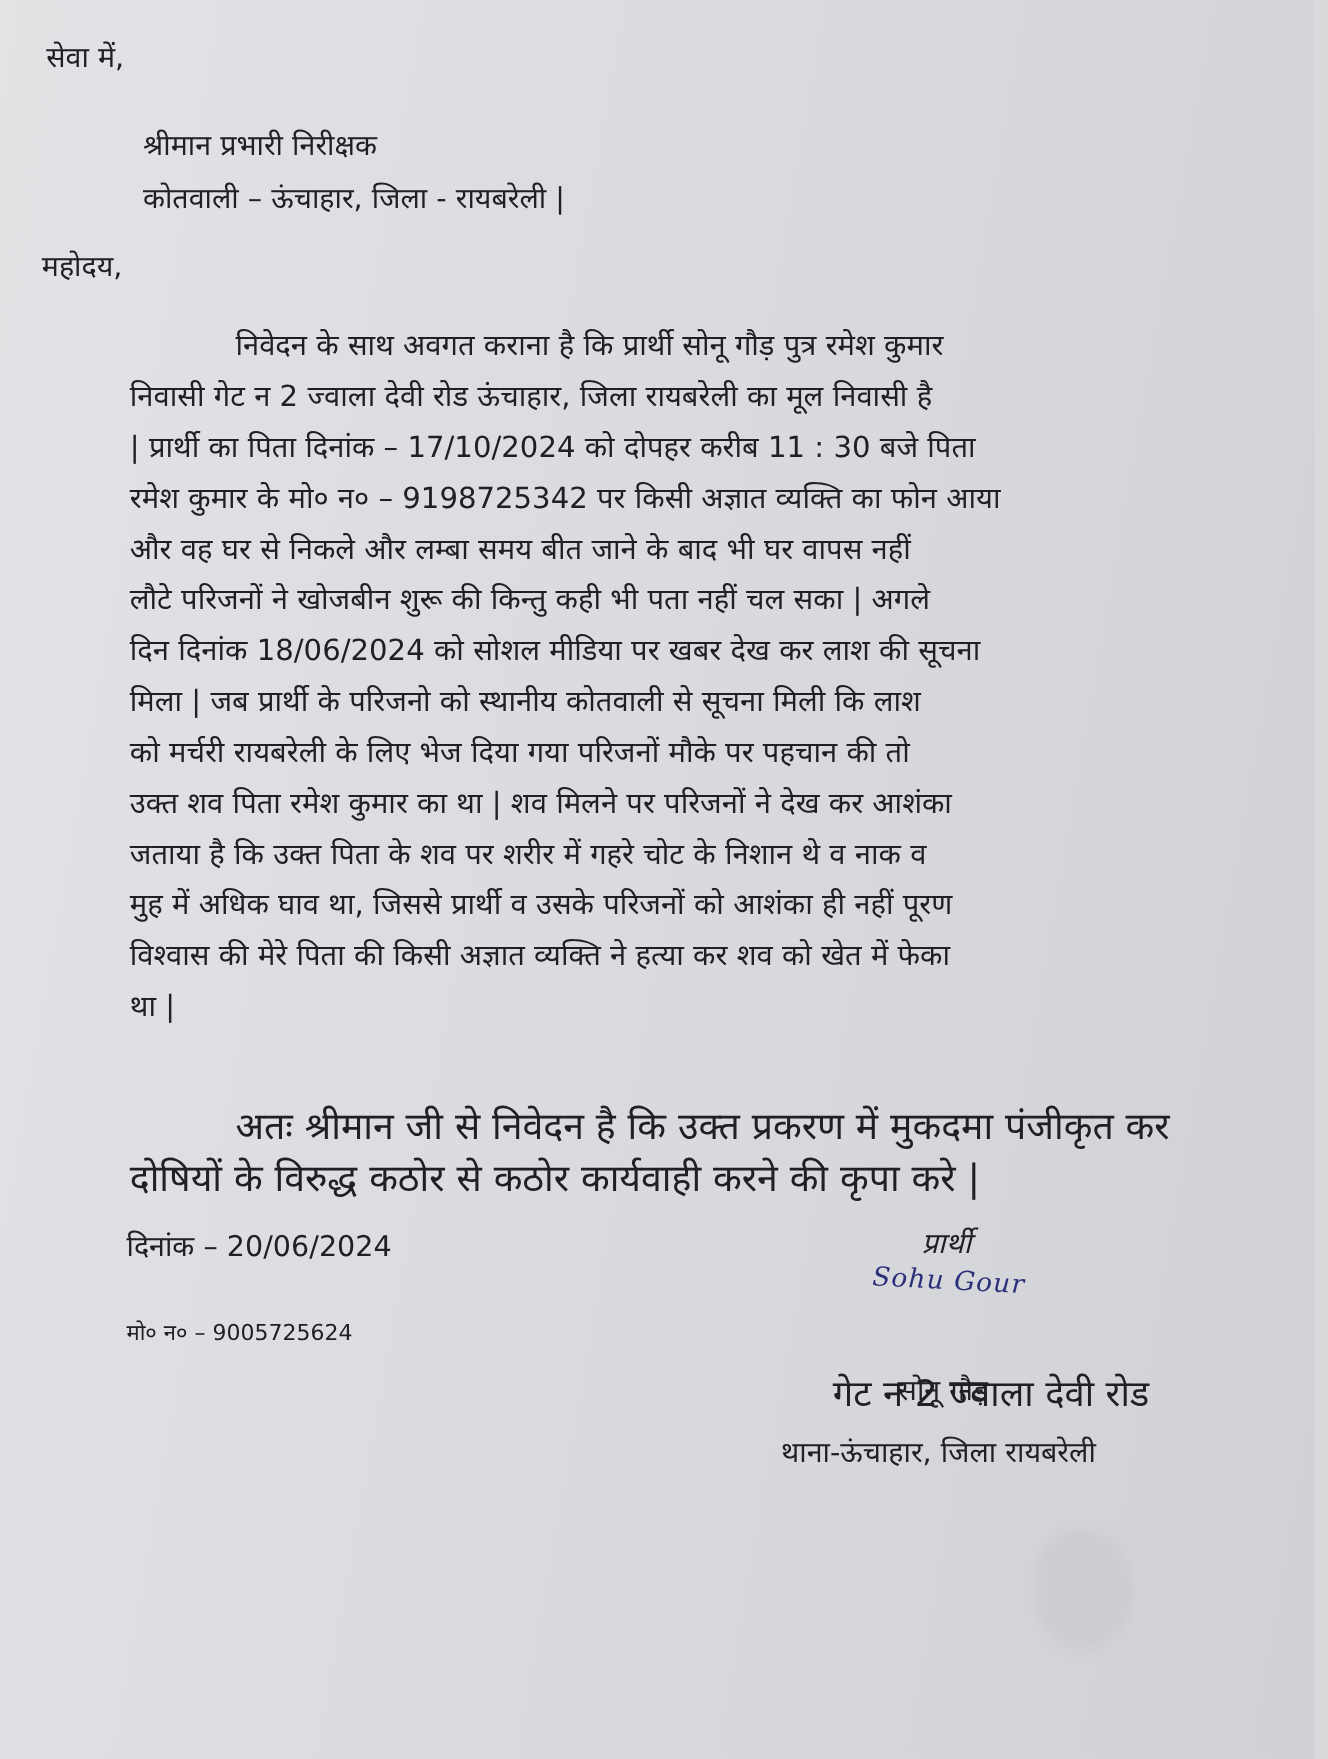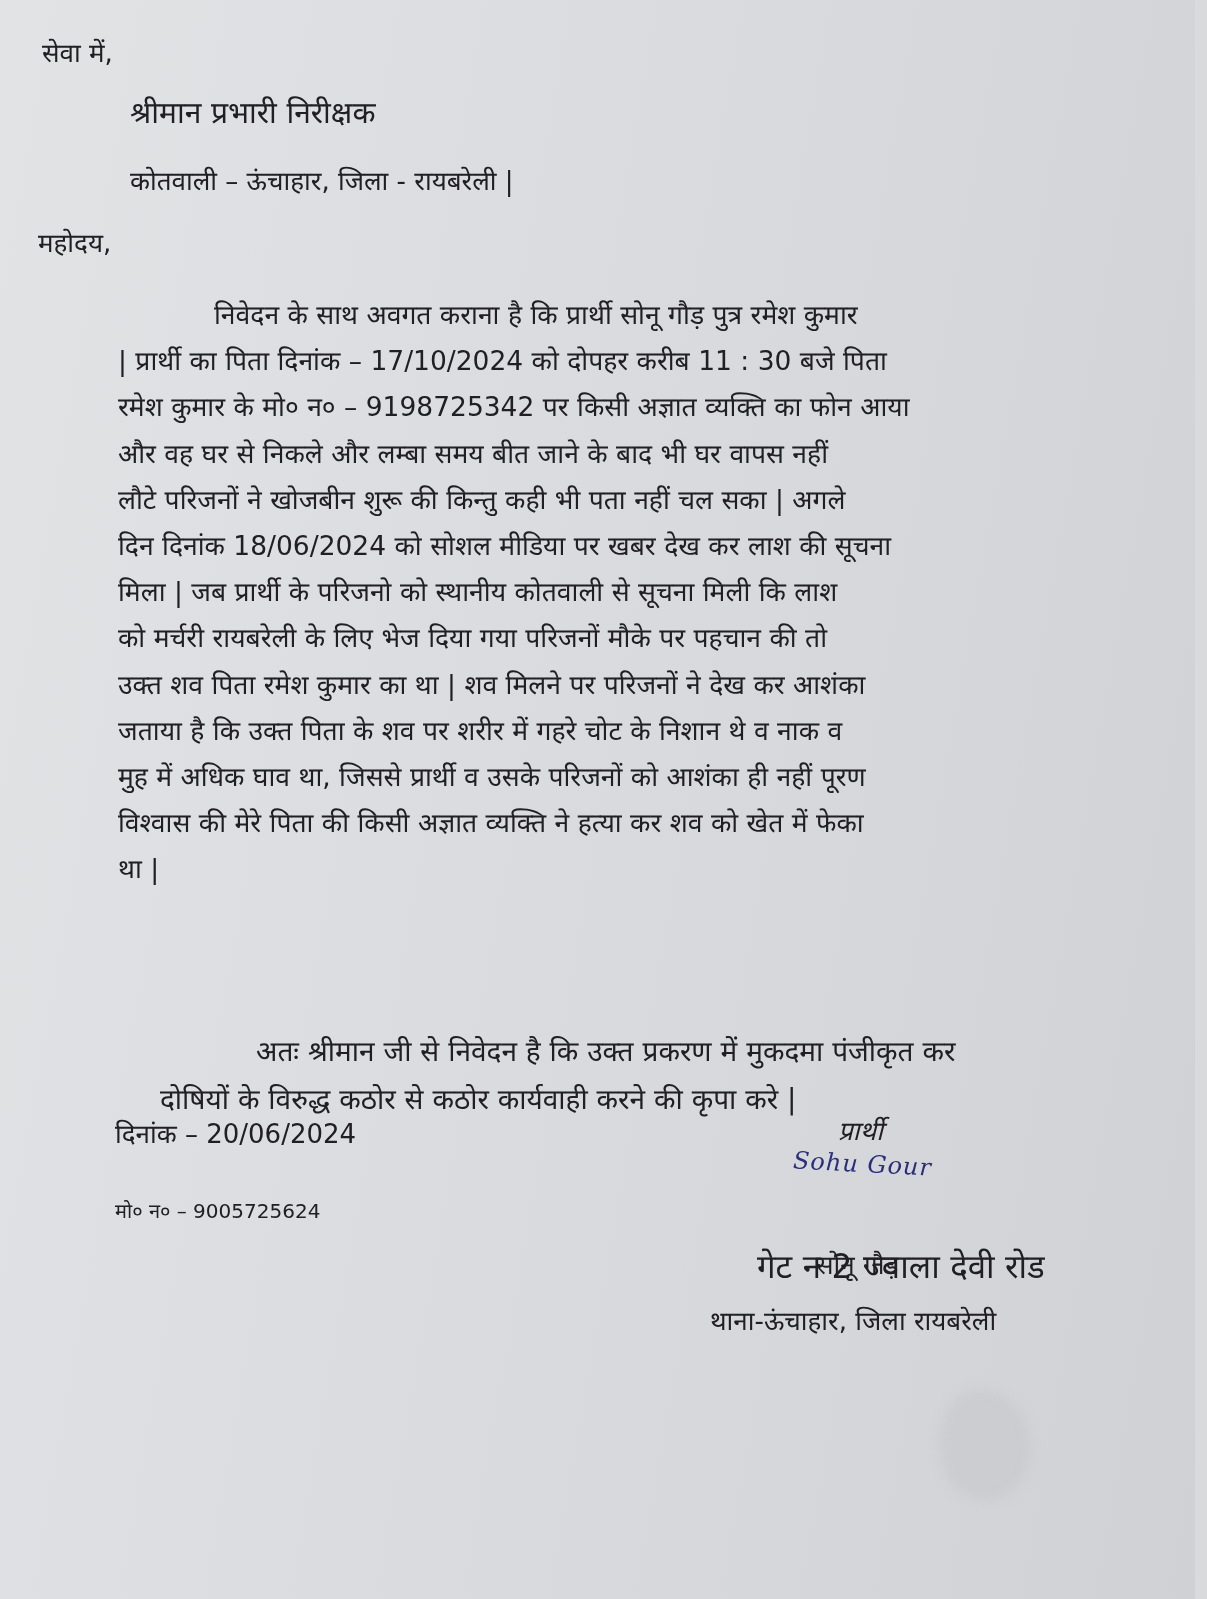--- a/index.html
+++ b/index.html
@@ -22,21 +22,21 @@
       box-sizing: border-box;
     }
     .line {
       position: absolute;
       white-space: nowrap;
       font-size: 27px;
       line-height: 34px;
       letter-spacing: 0px;
     }
     .salutation-to { left: 42px; top: 36px; font-size: 26px; }
-    .addressee-1 { left: 130px; top: 96px; font-size: 30px; }
+    .addressee-1 { left: 130px; top: 116px; font-size: 26px; }
     .addressee-2 { left: 130px; top: 164px; font-size: 26px; }
     .salutation { left: 38px; top: 226px; font-size: 26px; }
 
     .body-para {
       position: absolute;
       left: 118px;
       top: 292px;
       width: 990px;
       font-size: 26.5px;
       line-height: 46.2px;
@@ -45,25 +45,24 @@
     }
     .body-para .para-line {
       display: block;
       white-space: nowrap;
     }
     .indent { padding-left: 96px; }
 
     .request-para {
       position: absolute;
       left: 118px;
-      top: 1028px;
+      top: 1000px;
       width: 990px;
-      font-size: 28px;
+      font-size: 34px;
       line-height: 48px;
-      margin-left: 42px;
     }
     .request-para .para-line { display: block; white-space: nowrap; }
 
     .date-line { left: 115px; top: 1117px; font-size: 26px; }
     .mobile-line { left: 115px; top: 1194px; font-size: 20px; }
 
     .sign-label { left: 838px; top: 1114px; font-size: 26px; font-style: italic; }
     .signature {
       position: absolute;
       left: 793px;
@@ -95,20 +94,21 @@
 
 <div class="page">
 
   <div class="line salutation-to">सेवा में,</div>
   <div class="line addressee-1">श्रीमान प्रभारी निरीक्षक</div>
   <div class="line addressee-2">कोतवाली – ऊंचाहार, जिला - रायबरेली  |</div>
   <div class="line salutation">महोदय,</div>
 
   <div class="body-para">
     <span class="para-line indent">निवेदन के साथ अवगत कराना है कि प्रार्थी सोनू गौड़ पुत्र रमेश कुमार</span>
+    <span class="para-line">निवासी गेट न 2 ज्वाला देवी रोड ऊंचाहार, जिला रायबरेली का मूल निवासी है</span>
     <span class="para-line">| प्रार्थी का पिता दिनांक – 17/10/2024 को दोपहर करीब 11 : 30 बजे पिता</span>
     <span class="para-line">रमेश कुमार के मो० न० – 9198725342 पर किसी अज्ञात व्यक्ति का फोन आया</span>
     <span class="para-line">और वह घर से निकले और लम्बा समय बीत जाने के बाद भी घर वापस नहीं</span>
     <span class="para-line">लौटे परिजनों ने खोजबीन शुरू की किन्तु कही भी पता नहीं चल सका | अगले</span>
     <span class="para-line">दिन दिनांक 18/06/2024 को सोशल मीडिया पर खबर देख कर लाश की सूचना</span>
     <span class="para-line">मिला | जब प्रार्थी के परिजनो को स्थानीय कोतवाली से सूचना मिली कि लाश</span>
     <span class="para-line">को मर्चरी रायबरेली के लिए भेज दिया गया परिजनों मौके पर पहचान की तो</span>
     <span class="para-line">उक्त शव पिता रमेश कुमार का था | शव मिलने पर परिजनों ने देख कर आशंका</span>
     <span class="para-line">जताया है कि उक्त पिता के शव पर शरीर में गहरे चोट के निशान थे व नाक व</span>
     <span class="para-line">मुह में अधिक घाव था, जिससे प्रार्थी व उसके परिजनों को आशंका ही नहीं पूरण</span>

